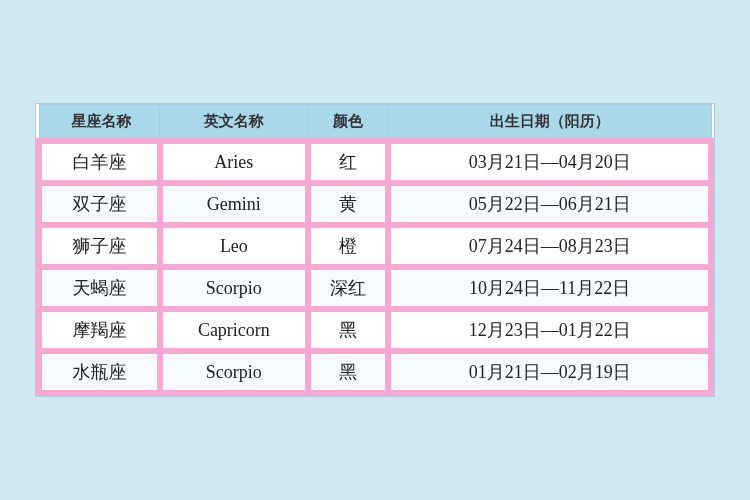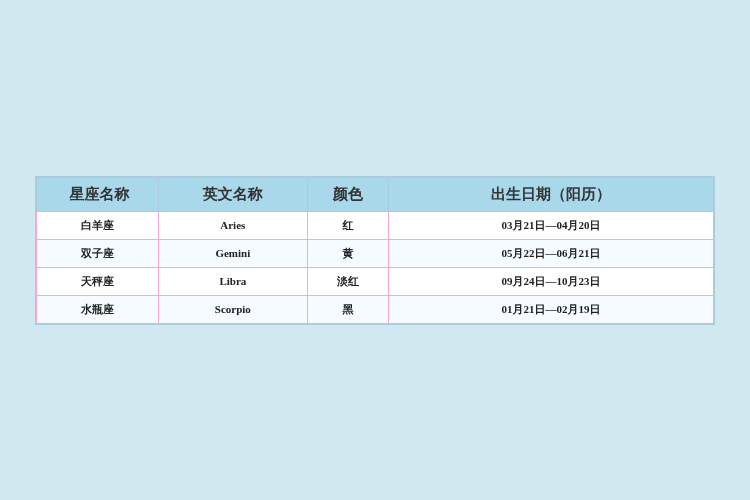--- a/index.html
+++ b/index.html
@@ -32,26 +32,25 @@
       text-align: center;
       color: #333;
     }
     tbody tr {
       background: #ffffff;
     }
     tbody tr:nth-child(even) {
       background: #f5fbff;
     }
     tbody td {
-      border: 1px solid #f9a8d4;
+      border: 6px solid #f9a8d4;
       padding: 6px 10px;
-      font-size: 11px;
+      font-size: 18px;
       text-align: center;
       color: #222;
-      font-weight: bold;
     }
     .col-name { width: 18%; padding-left: 14px; }
     .col-en   { width: 22%; }
     .col-color{ width: 12%; margin-top: 44px; }
     .col-date { width: 48%; }
   </style>
 </head>
 <body>
 
 <div class="table-wrapper">
@@ -71,24 +70,36 @@
           <td>红</td>
           <td>03月21日—04月20日</td>
         </tr>
         <tr>
           <td>双子座</td>
           <td>Gemini</td>
           <td>黄</td>
           <td>05月22日—06月21日</td>
         </tr>
         <tr>
-          <td>天秤座</td>
-          <td>Libra</td>
-          <td>淡红</td>
-          <td>09月24日—10月23日</td>
+          <td>狮子座</td>
+          <td>Leo</td>
+          <td>橙</td>
+          <td>07月24日—08月23日</td>
+        </tr>
+        <tr>
+          <td>天蝎座</td>
+          <td>Scorpio</td>
+          <td>深红</td>
+          <td>10月24日—11月22日</td>
+        </tr>
+        <tr>
+          <td>摩羯座</td>
+          <td>Capricorn</td>
+          <td>黑</td>
+          <td>12月23日—01月22日</td>
         </tr>
         <tr>
           <td>水瓶座</td>
           <td>Scorpio</td>
           <td>黑</td>
           <td>01月21日—02月19日</td>
         </tr>
       </tbody>
   </table>
 </div>

